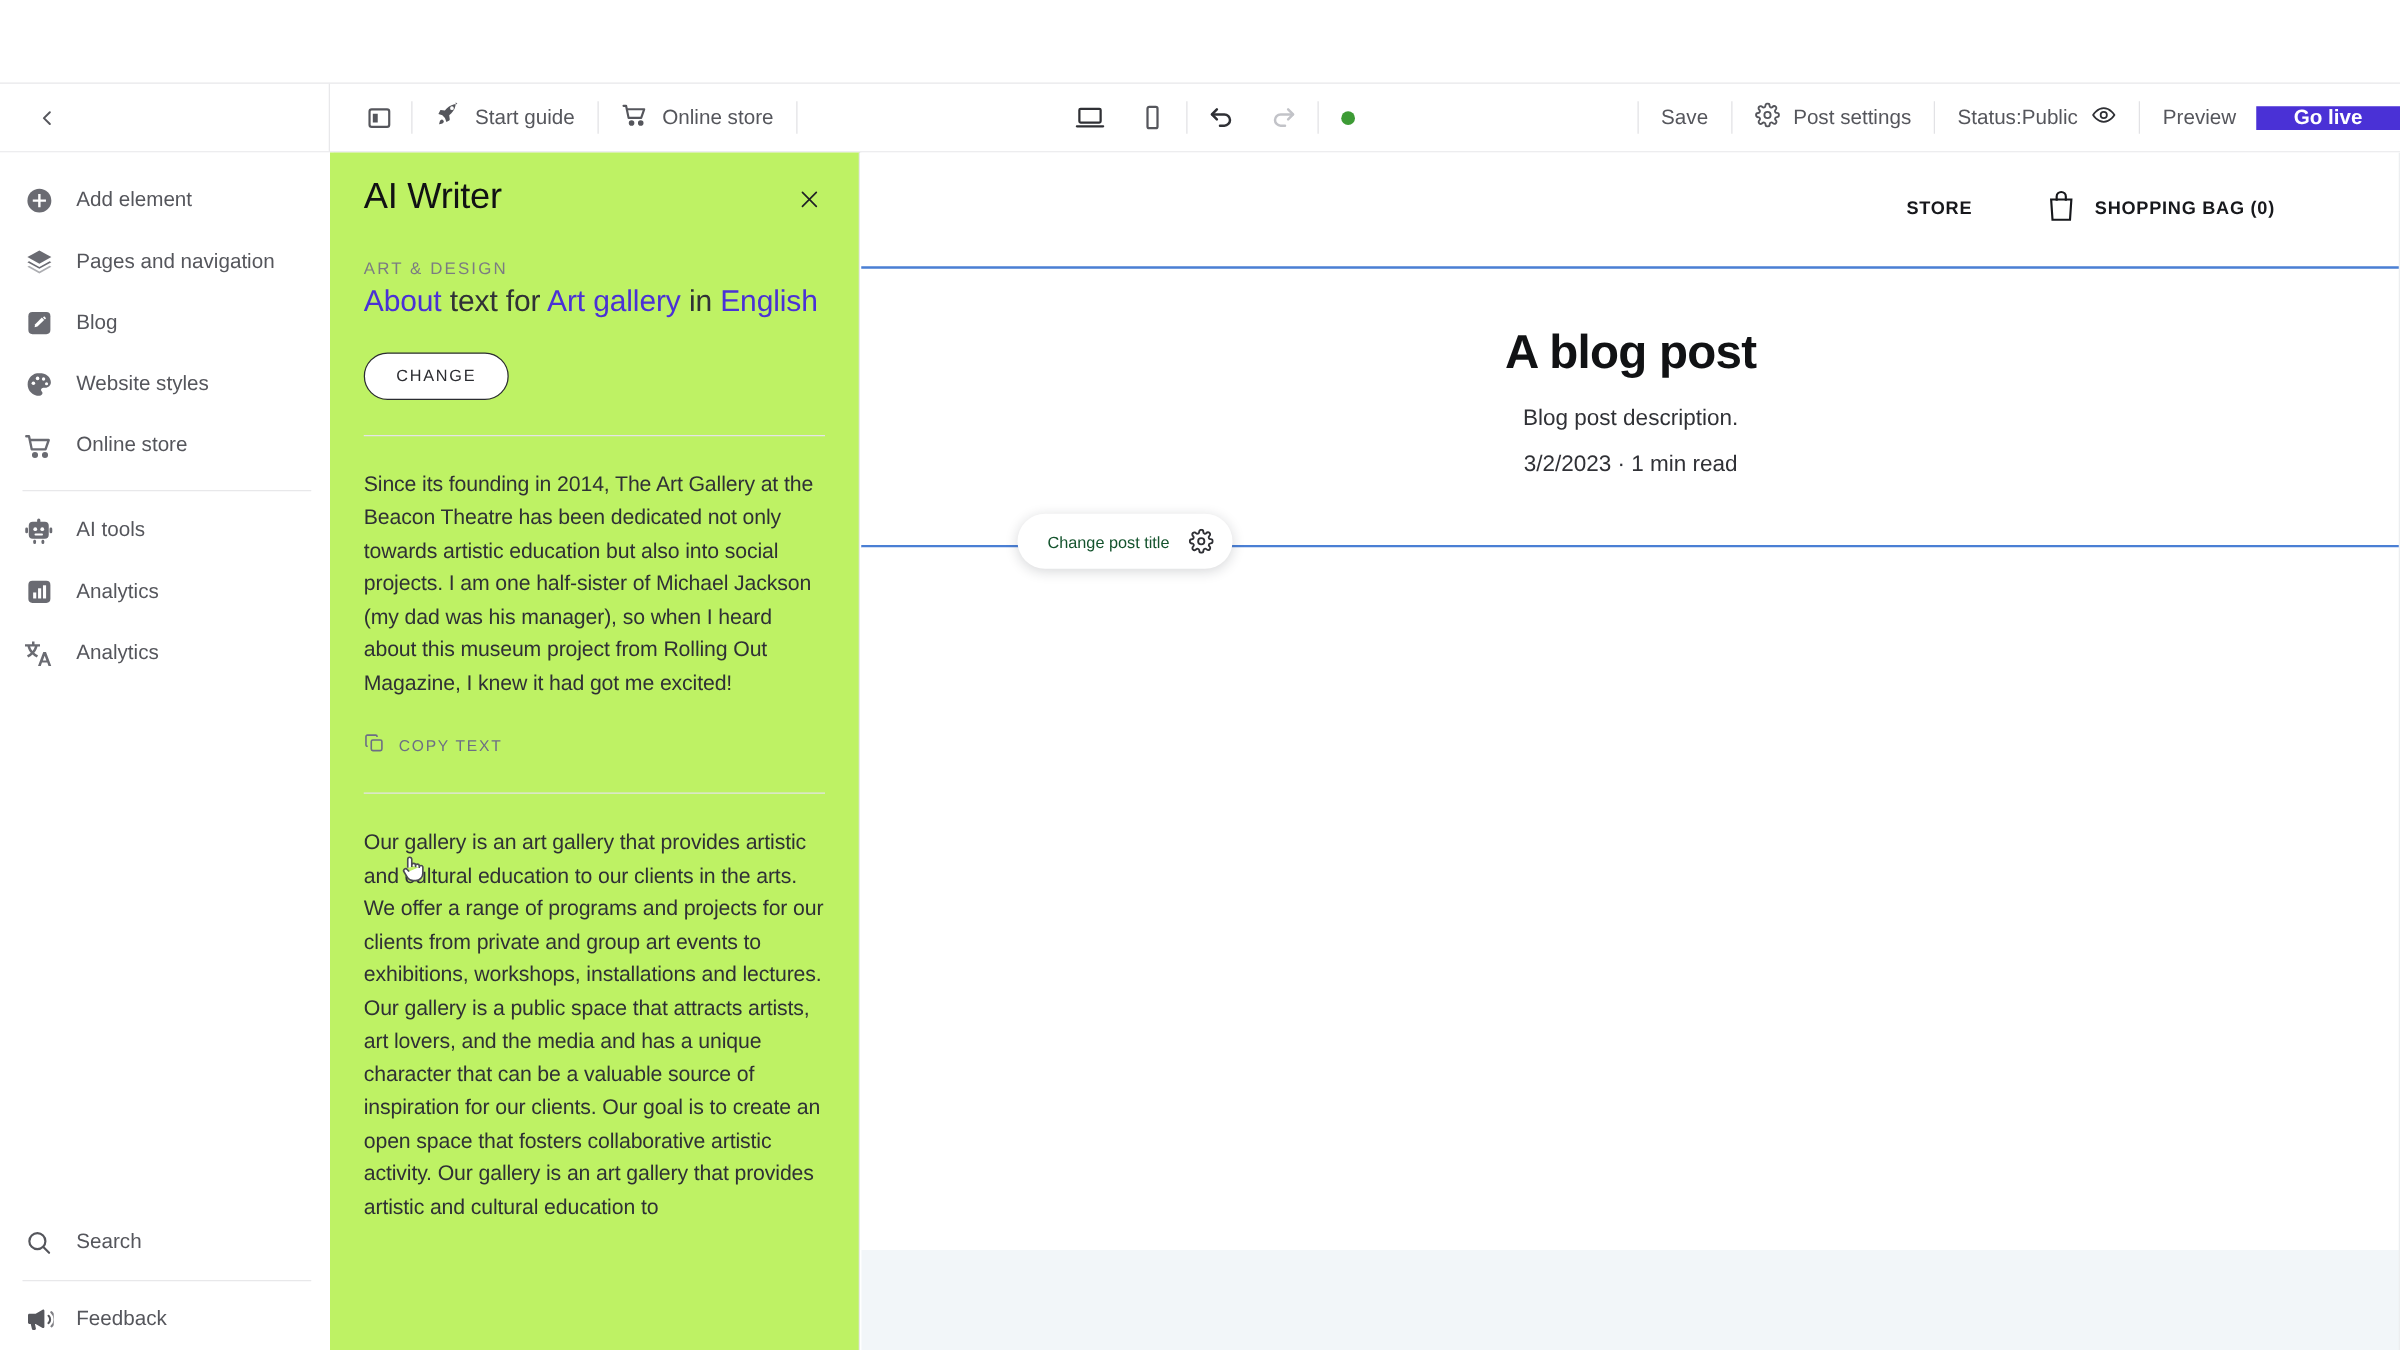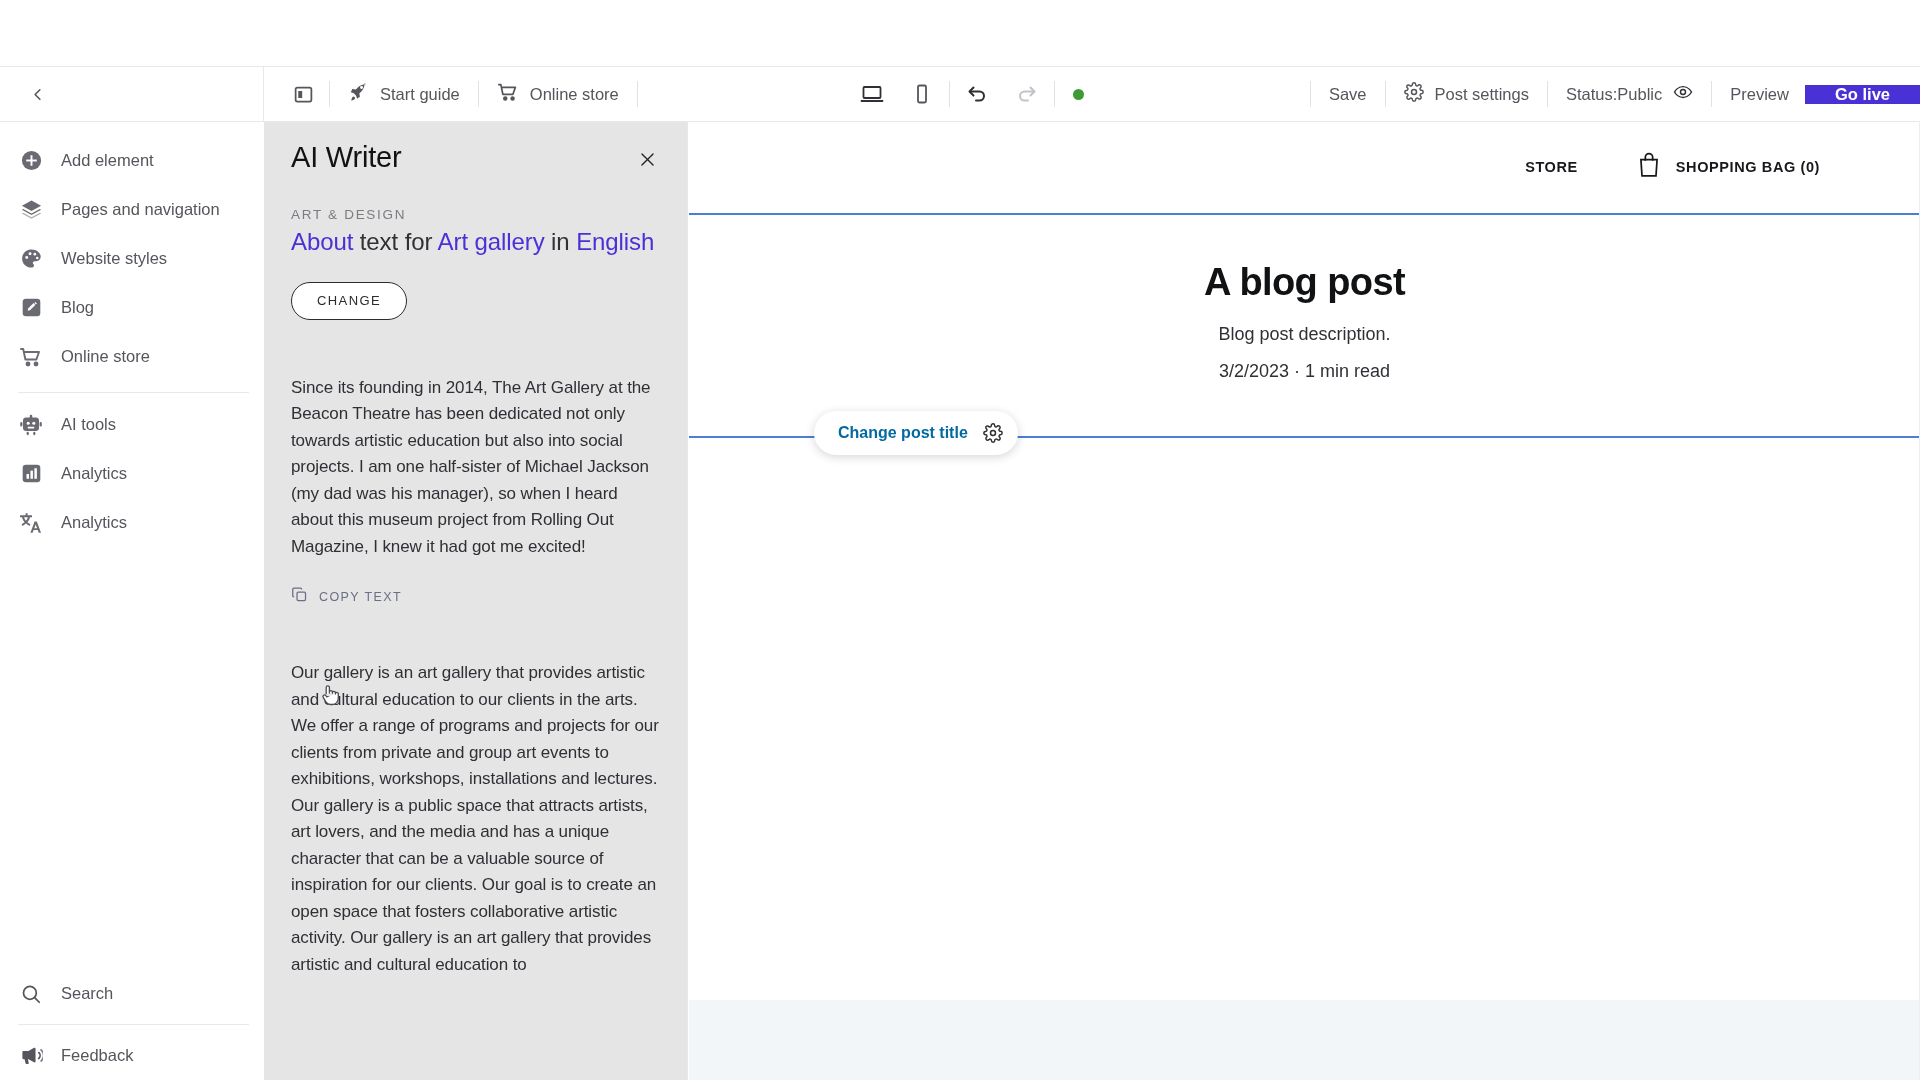--- a/index.html
+++ b/index.html
@@ -118,21 +118,21 @@
     margin: 11px 18px 7px 18px;
   }
   #rail-spacer { flex: 1; }
   #rail-bottom { padding-bottom: 0; text-align: center; }
   #rail-bottom .rail-div { margin: 6px 18px; }
 
   
   #panel {
     position: absolute; left: 264px; top: 122px;
     width: 424px; height: 958px;
-    background: #e5e5e5;
+    background: #bef264;
     border-right: 1px solid #e8e8ea;
     overflow: hidden;
     z-index: 20;
   }
   #panel-inner { padding: 0 27px; }
   #panel-head {
     display: flex; align-items: flex-start; justify-content: space-between;
     padding-top: 18px;
   }
   #panel-title {
@@ -267,24 +267,23 @@
     height: 44px;
     display: flex; align-items: center;
     background: #ffffff;
     border-radius: 22px;
     box-shadow: 0 2px 10px rgba(20,25,40,.18);
     padding: 0 8px 0 24px;
     z-index: 30;
     gap: 8px;
   }
   #post-toolbar-label {
-    font-size: 16px;
-    color: #0369a1;
+    font-size: 13px;
+    color: #14532d;
     white-space: nowrap;
-    font-weight: bold;
   }
   #post-toolbar-gear {
     width: 34px; height: 34px;
     display: flex; align-items: center; justify-content: center;
     border-radius: 50%;
     cursor: pointer;
   }
 
   #canvas-lower {
     position: absolute; left: 0; top: 316px;
@@ -432,40 +431,40 @@
             <path d="M12 2.5 22 8l-10 5.5L2 8z"></path>
             <path d="M12 16.2 3.4 11.5 2 12.3l10 5.5 10-5.5-1.4-.8z"></path>
             <path d="M12 20 3.4 15.3 2 16.1l10 5.5 10-5.5-1.4-.8z" opacity=".55"></path>
           </svg>
       </span>
       <span>Pages and navigation</span>
     </div>
 
     <div class="rail-item">
       <span class="rail-icon">
+        <svg width="23" height="23" viewBox="0 0 24 24" fill="none">
+            <rect x="2.8" y="2.8" width="18.4" height="18.4" rx="3.4" fill="#6a6b72"></rect>
+            <path d="M8 15.4l.5-2.4 5.6-5.6 1.9 1.9-5.6 5.6z" fill="#fff"></path>
+            <path d="M16 6.3l1.6 1.6-1 1-1.6-1.6z" fill="#fff"></path>
+          </svg>
+      </span>
+      <span>Blog</span>
+    </div>
+
+    <div class="rail-item">
+      <span class="rail-icon">
         <svg width="23" height="23" viewBox="0 0 24 24" fill="#6a6b72">
             <path d="M12 2.5C6.5 2.5 2.2 6.6 2.2 12S6.5 21.5 12 21.5c1.6 0 2.6-1 2.6-2.2 0-.6-.2-1-.6-1.4-.4-.4-.6-.8-.6-1.3 0-1 .8-1.8 1.9-1.8h1.6c2.6 0 4.7-2 4.7-4.6 0-4.2-4.2-7.7-9.6-7.7z"></path>
             <circle cx="7" cy="11" r="1.5" fill="#fff"></circle>
             <circle cx="10.5" cy="7" r="1.5" fill="#fff"></circle>
             <circle cx="15.5" cy="7.5" r="1.4" fill="#fff"></circle>
             <circle cx="18" cy="11.5" r="1.3" fill="#fff"></circle>
           </svg>
       </span>
       <span>Website styles</span>
-    </div>
-
-    <div class="rail-item">
-      <span class="rail-icon">
-        <svg width="23" height="23" viewBox="0 0 24 24" fill="none">
-            <rect x="2.8" y="2.8" width="18.4" height="18.4" rx="3.4" fill="#6a6b72"></rect>
-            <path d="M8 15.4l.5-2.4 5.6-5.6 1.9 1.9-5.6 5.6z" fill="#fff"></path>
-            <path d="M16 6.3l1.6 1.6-1 1-1.6-1.6z" fill="#fff"></path>
-          </svg>
-      </span>
-      <span>Blog</span>
     </div>
 
     <div class="rail-item">
       <span class="rail-icon">
         <svg width="24" height="24" viewBox="0 0 24 24" fill="none" stroke="#6a6b72" stroke-width="1.9" stroke-linecap="round" stroke-linejoin="round">
             <path d="M2 4h2.2l2.2 10.5h11L20 7H5.3"></path>
             <circle cx="9" cy="19" r="1.5" fill="#6a6b72"></circle>
             <circle cx="17" cy="19" r="1.5" fill="#6a6b72"></circle>
           </svg>
       </span>

